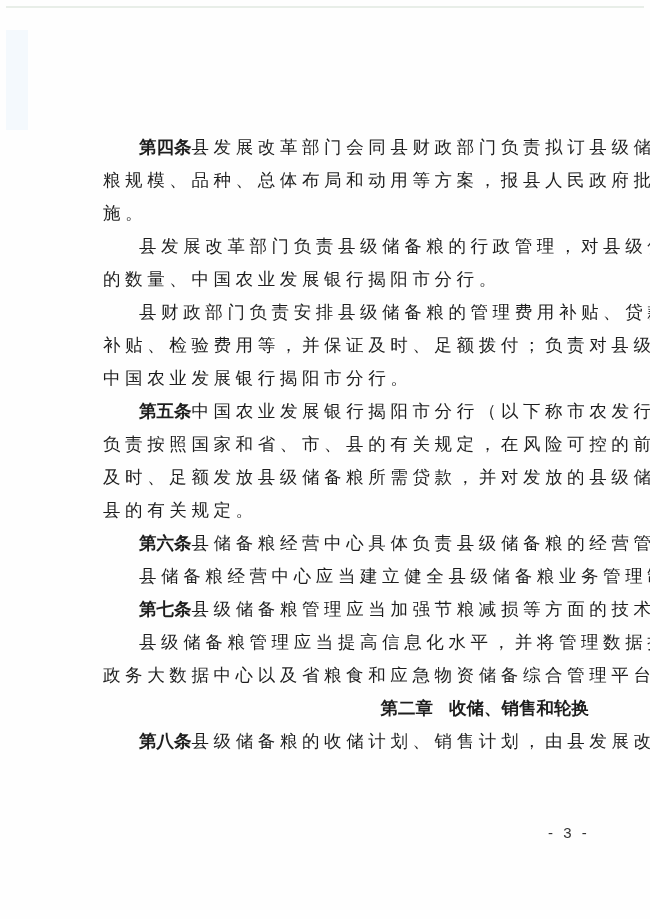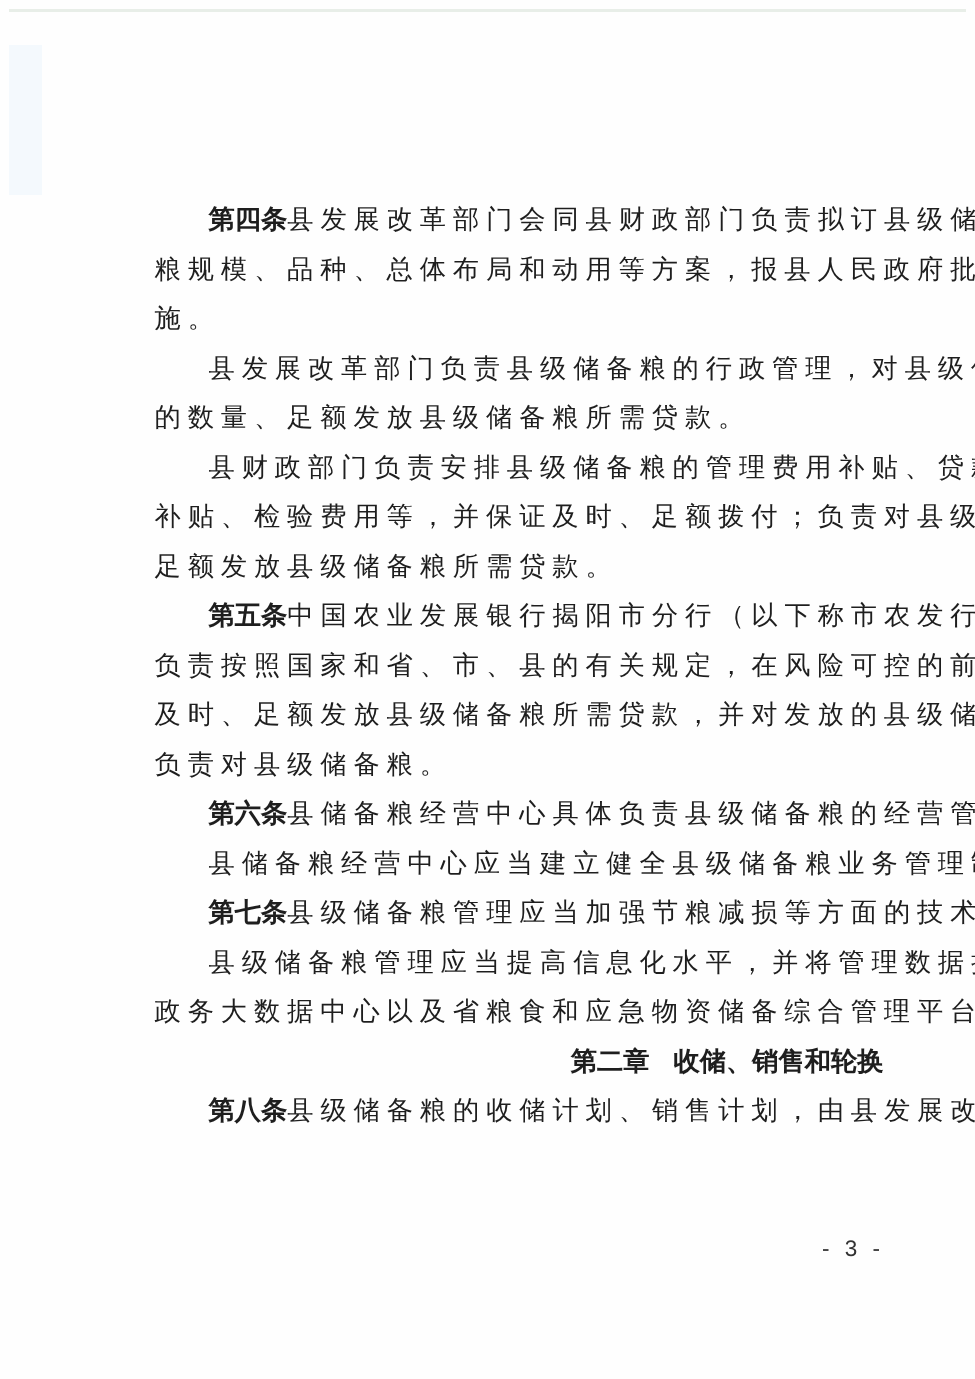--- a/index.html
+++ b/index.html
@@ -38,29 +38,29 @@
 
 <div class="topline"></div>
 <div class="leftshade"></div>
 
 <div class="page">
 
   <div class="line indent"><span class="bold">第四条</span><span>县发展改革部门会同县财政部门负责拟订县级储备</span></div>
   <div class="line">粮规模、品种、总体布局和动用等方案，报县人民政府批准后实</div>
   <div class="line">施。</div>
   <div class="line indent">县发展改革部门负责县级储备粮的行政管理，对县级储备粮</div>
-  <div class="line">的数量、足额发放县级储备粮所需贷款。</div>
+  <div class="line">的数量、中国农业发展银行揭阳市分行。</div>
   <div class="line indent">县财政部门负责安排县级储备粮的管理费用补贴、贷款利息</div>
   <div class="line">补贴、检验费用等，并保证及时、足额拨付；负责对县级储备粮</div>
-  <div class="line">足额发放县级储备粮所需贷款。</div>
+  <div class="line">中国农业发展银行揭阳市分行。</div>
 
   <div class="line indent"><span class="bold">第五条</span><span>中国农业发展银行揭阳市分行（以下称市农发行）</span></div>
   <div class="line">负责按照国家和省、市、县的有关规定，在风险可控的前提下，</div>
   <div class="line">及时、足额发放县级储备粮所需贷款，并对发放的县级储备粮贷</div>
-  <div class="line">负责对县级储备粮。</div>
+  <div class="line">县的有关规定。</div>
 
   <div class="line indent"><span class="bold">第六条</span><span>县储备粮经营中心具体负责县级储备粮的经营管</span></div>
   <div class="line indent">县储备粮经营中心应当建立健全县级储备粮业务管理制度，</div>
 
   <div class="line indent"><span class="bold">第七条</span><span>县级储备粮管理应当加强节粮减损等方面的技术研</span></div>
   <div class="line indent">县级储备粮管理应当提高信息化水平，并将管理数据接入省</div>
   <div class="line">政务大数据中心以及省粮食和应急物资储备综合管理平台。</div>
 
   <div class="chapter"><span>第二章</span><span class="gap"></span><span>收储、销售和轮换</span></div>
 

